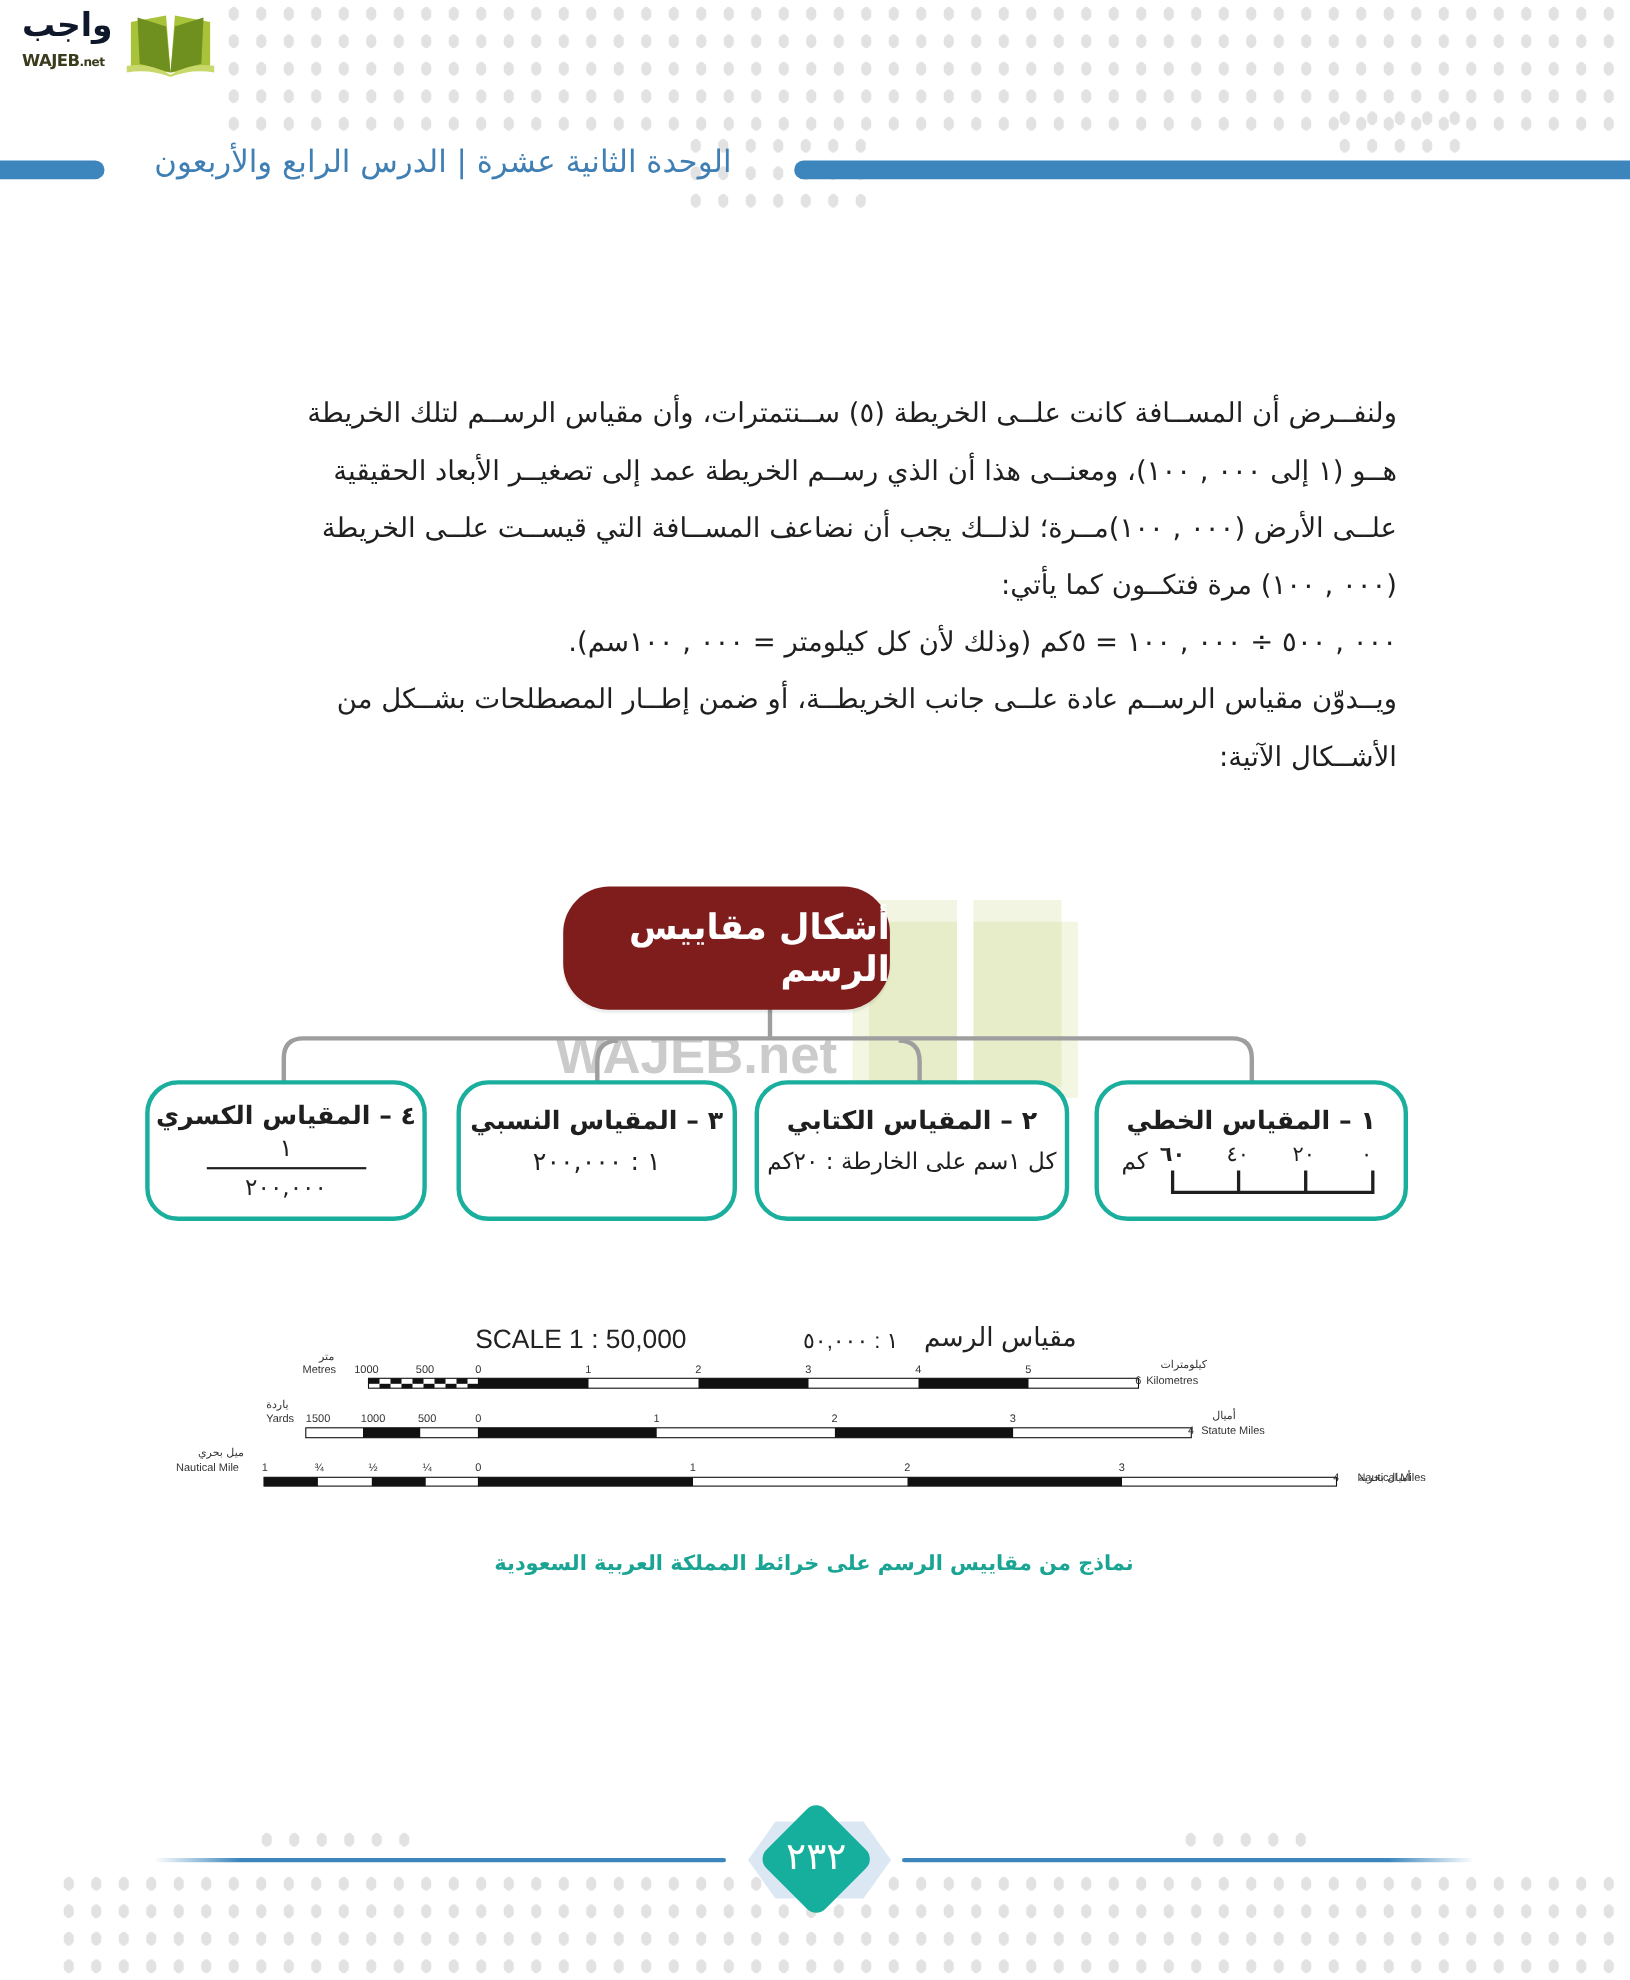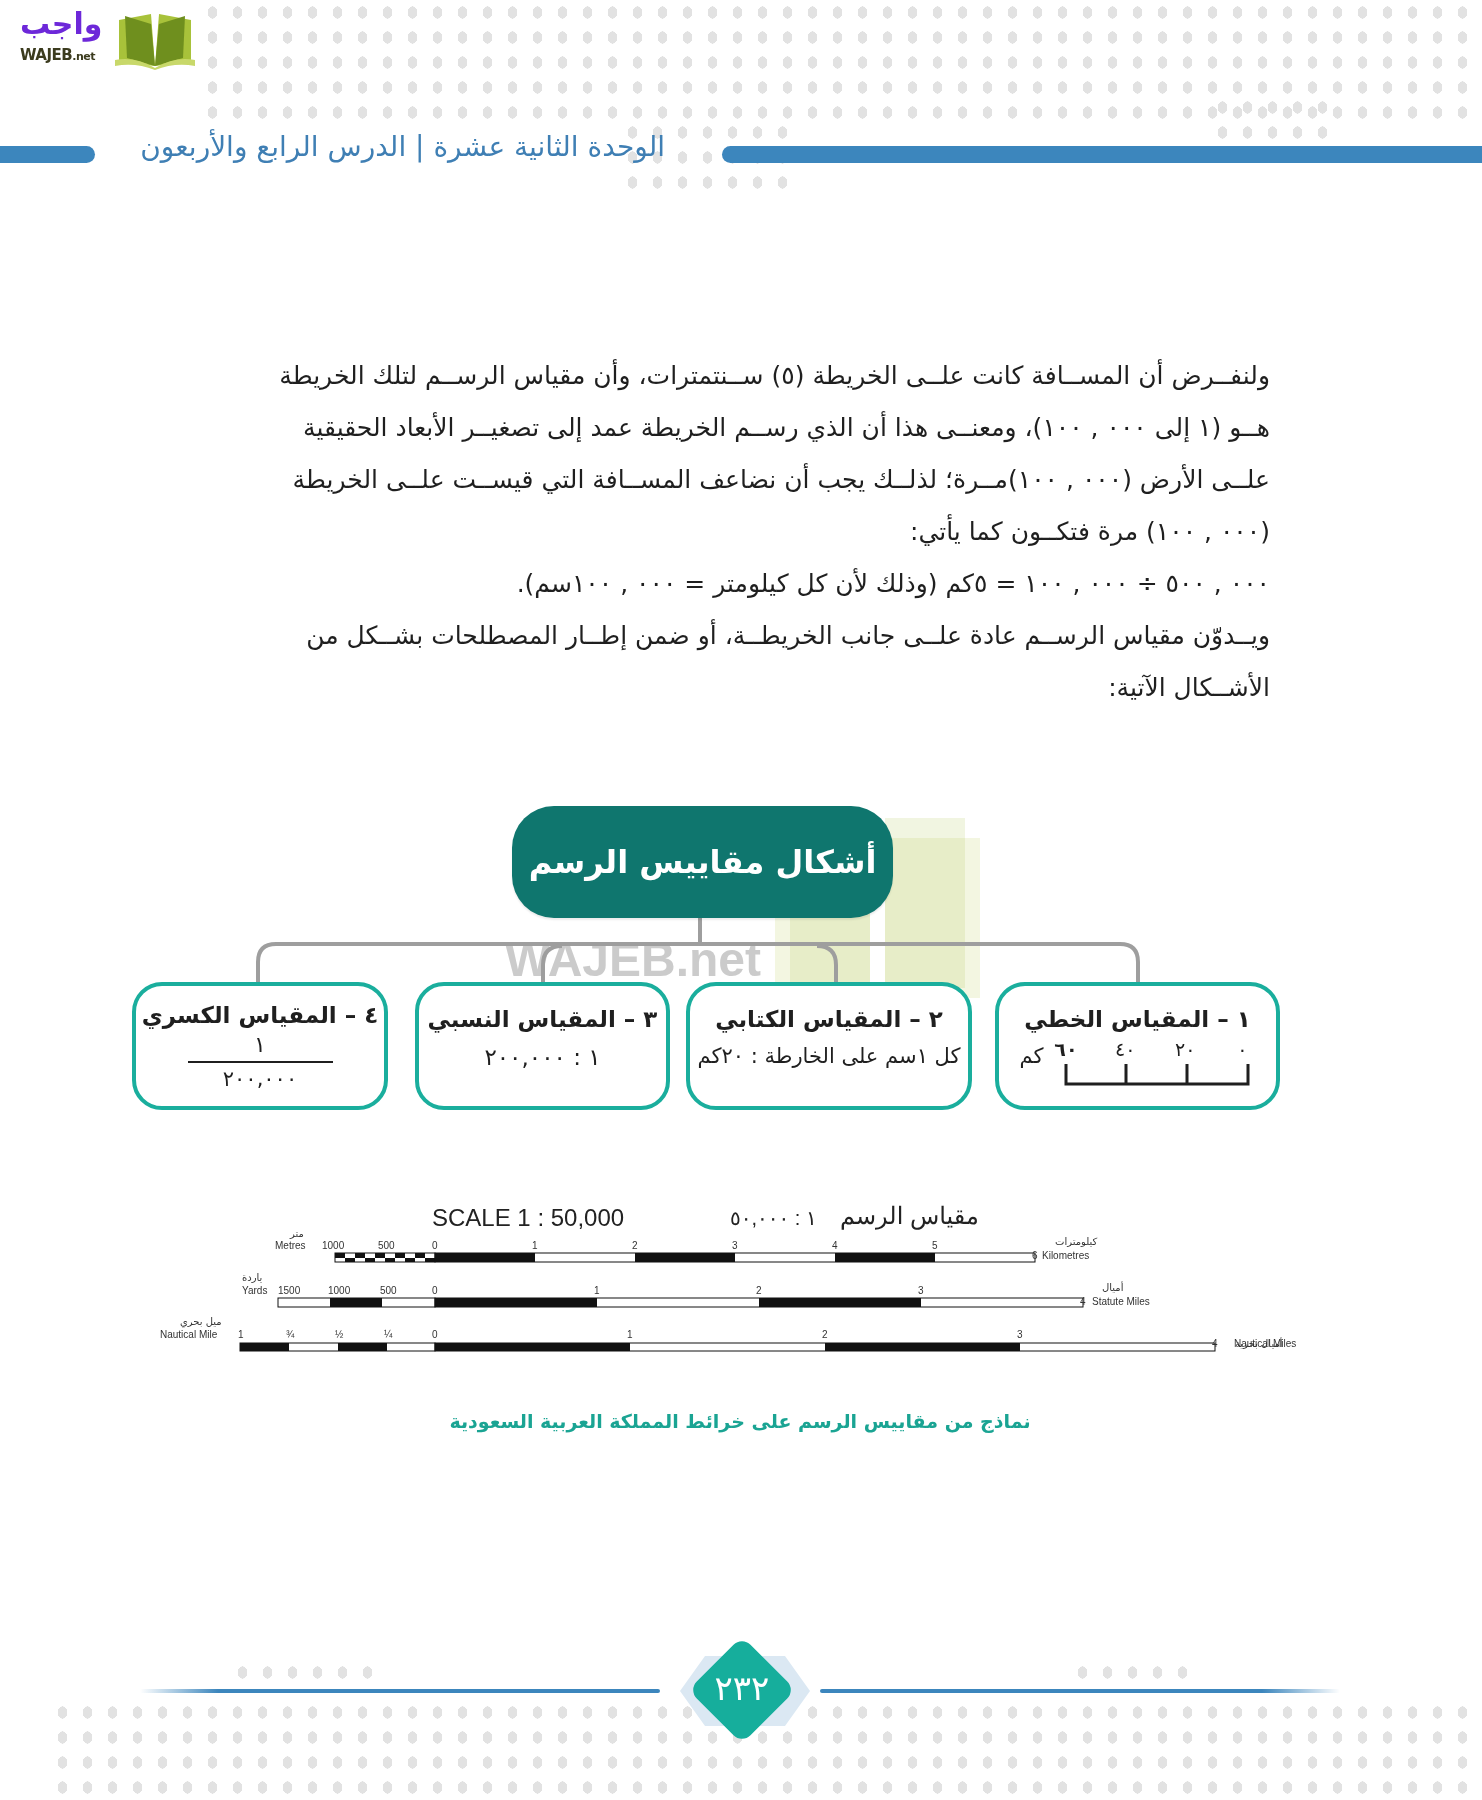--- a/index.html
+++ b/index.html
@@ -13,21 +13,21 @@
 
   
   .dots {
     position:absolute;
     background-image: radial-gradient(ellipse 8px 10px at center, #e2e2e2 60%, transparent 62%);
     background-size: 25px 25px;
   }
 
   
   .logo { left:10px; top:6px; width:180px; height:64px; }
-  .logo-ar { position:absolute; left:10px; top:0; font-size:30px; font-weight:bold; color:#6d28d9; direction:rtl; }
+  .logo-ar { position:absolute; left:10px; top:0; font-size:30px; font-weight:bold; color:#0f172a; direction:rtl; }
   .logo-en { position:absolute; left:10px; top:40px; font-size:15px; font-weight:bold; color:#3b3b1e; letter-spacing:-0.5px; }
   .logo-en small { font-size:11px; }
   .logo-book { position:absolute; left:105px; top:4px; width:80px; height:60px; }
   .hdr-bar-left { left:0; top:146px; width:95px; height:17px; background:#3c86bd; border-radius:0 9px 9px 0; }
   .hdr-bar-right { left:722px; top:146px; width:760px; height:17px; background:#3c86bd; border-radius:9px 0 0 9px; }
   .hdr-title {
     left:125px; top:130px; width:540px; text-align:right;
     direction:rtl; font-size:28px; color:#3f7fb4;
     font-family:"DejaVu Sans", sans-serif;
   }
@@ -38,22 +38,22 @@
     direction:rtl; text-align:justify; text-align-last:right;
     font-size:25px; line-height:52px; color:#1f1f1f;
     font-family:"DejaVu Sans", sans-serif;
   }
   .para .line { display:block; }
 
   
   .wm-text { left:505px; top:932px; font-size:48px; font-weight:bold; color:rgba(140,140,140,0.45); font-family:"Liberation Sans", sans-serif; }
   .wm-book { left:765px; top:818px; width:225px; height:185px; }
   .diag-title {
-    left:512px; top:806px; width:381px; height:112px;
-    background:#0f766e; border-radius:42px;
+    left:512px; top:806px; width:297px; height:112px;
+    background:#7f1d1d; border-radius:42px;
     display:flex; align-items:center; justify-content:center;
     color:#ffffff; font-size:32px; font-weight:bold; direction:rtl;
     box-shadow:0 2px 2px rgba(0,0,0,0.08);
   }
   .connector { left:0; top:0; width:1482px; height:1000px; pointer-events:none; }
   .box {
     position:absolute; top:982px; height:128px;
     border:4px solid #1aae9d; border-radius:30px; background:#fff;
     box-sizing:border-box; direction:rtl; text-align:center;
   }

